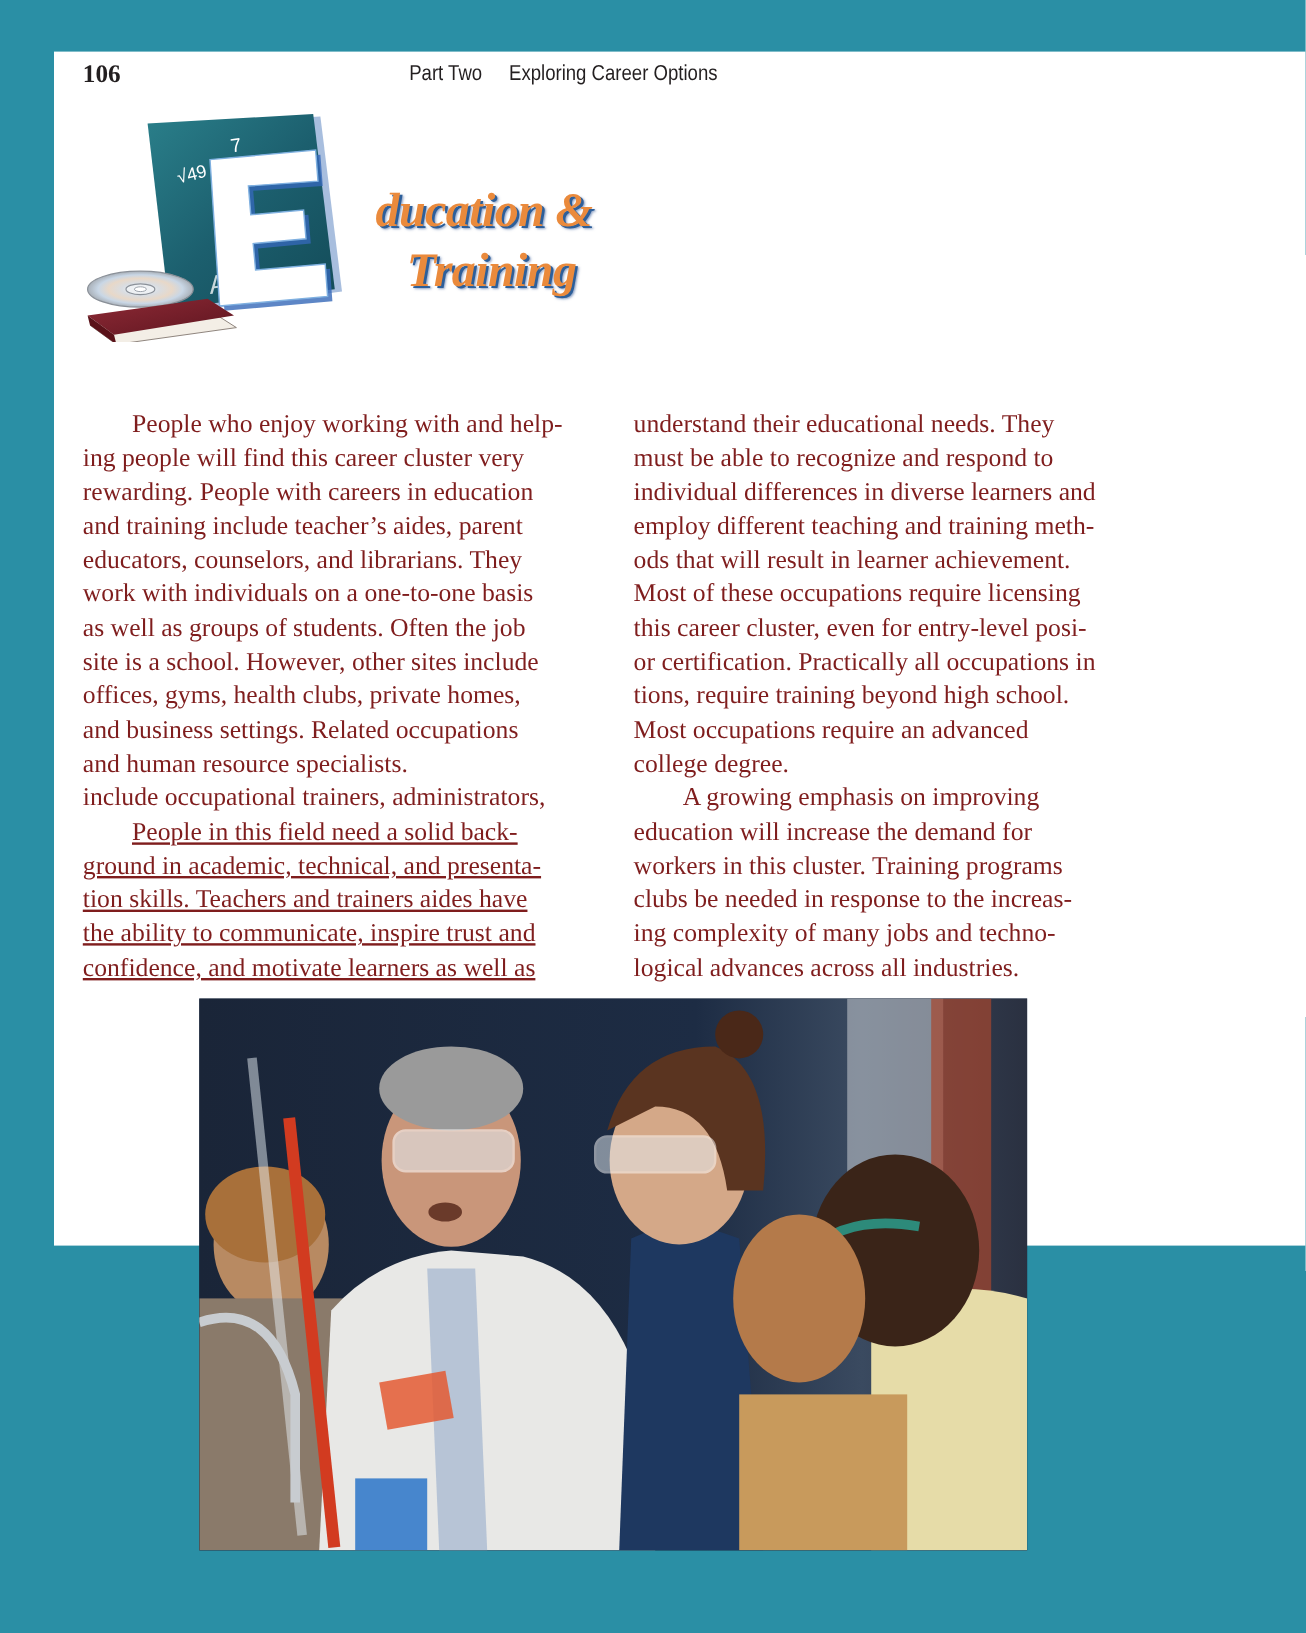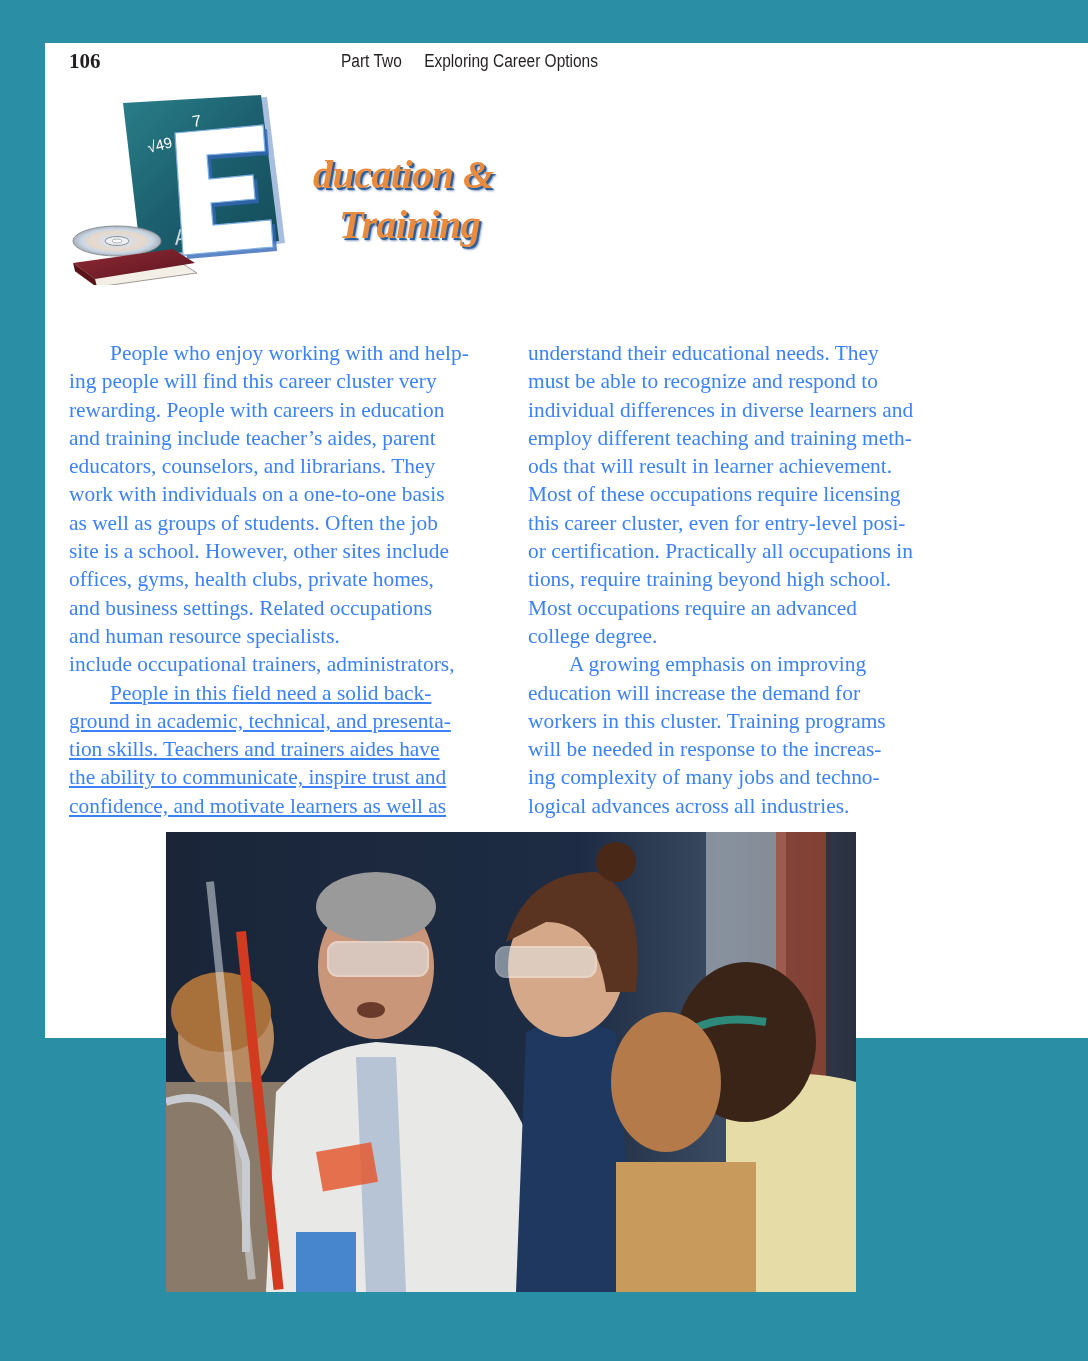--- a/index.html
+++ b/index.html
@@ -56,21 +56,21 @@
   .logo-word.w1 { left: 246px; top: 56px; font-size: 40px; letter-spacing: -0.5px; }
   .logo-word.w2 { left: 272px; top: 106px; font-size: 40px; letter-spacing: -0.5px; }
 
   
   .col {
     position: absolute;
     top: 296px;
     width: 420px;
     font-size: 21.4px;
     line-height: 28.3px;
-    color: #3b82f6;
+    color: #7f1d1d;
   }
   .col p { margin: 0; }
   .col p.indent { text-indent: 41px; }
   .col .line { display: block; white-space: nowrap; }
   .col-left { left: 24px; }
   .col-right { left: 483px; }
 
   
   .photo {
     position: absolute;
@@ -170,21 +170,21 @@
       <span class="line">this career cluster, even for entry-level posi-</span>
       <span class="line">or certification. Practically all occupations in</span>
       <span class="line">tions, require training beyond high school.</span>
       <span class="line">Most occupations require an advanced</span>
       <span class="line">college degree.</span>
     </p>
     <p class="indent" style="text-indent: 0px;">
       <span class="line" style="text-indent: 41px;">A growing emphasis on improving</span>
       <span class="line">education will increase the demand for</span>
       <span class="line">workers in this cluster. Training programs</span>
-      <span class="line">will be needed in response to the increas-</span>
+      <span class="line">clubs be needed in response to the increas-</span>
       <span class="line">ing complexity of many jobs and techno-</span>
       <span class="line">logical advances across all industries.</span>
     </p>
   </div>
 
   <div class="photo">
     <svg width="690" height="460" viewBox="0 0 690 460">
       <defs>
         <linearGradient id="bg" x1="0" y1="0" x2="1" y2="0">
           <stop offset="0" stop-color="#1a2538"></stop>

